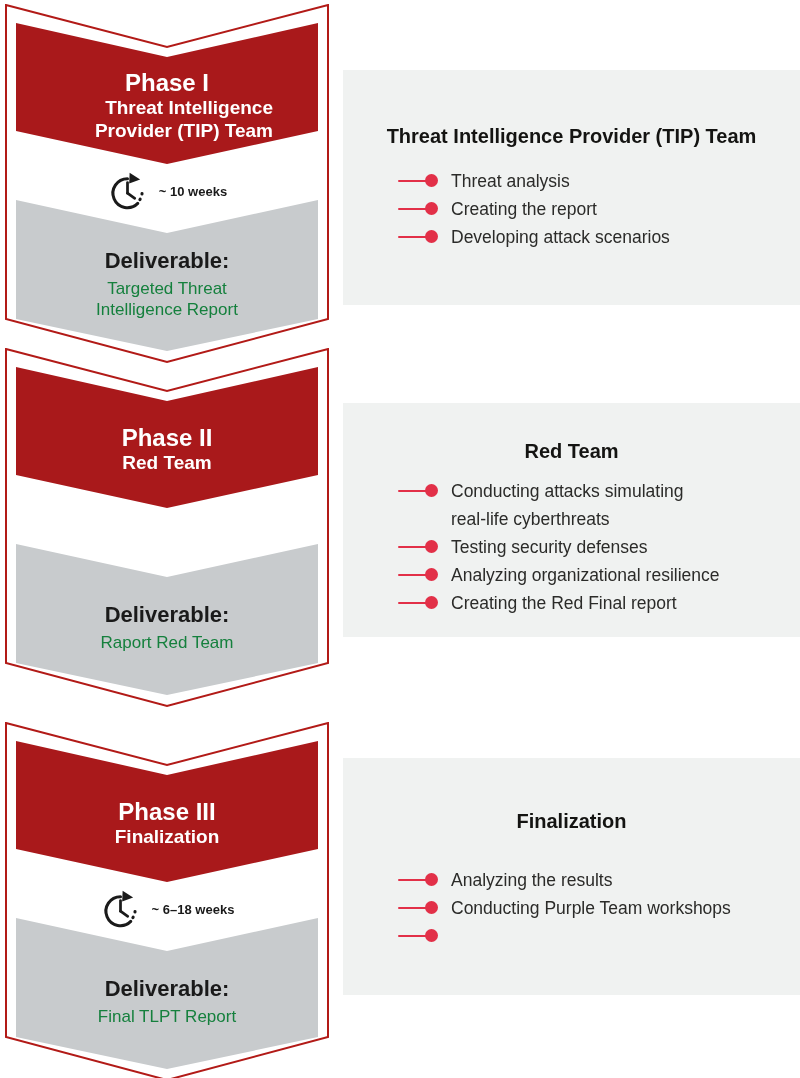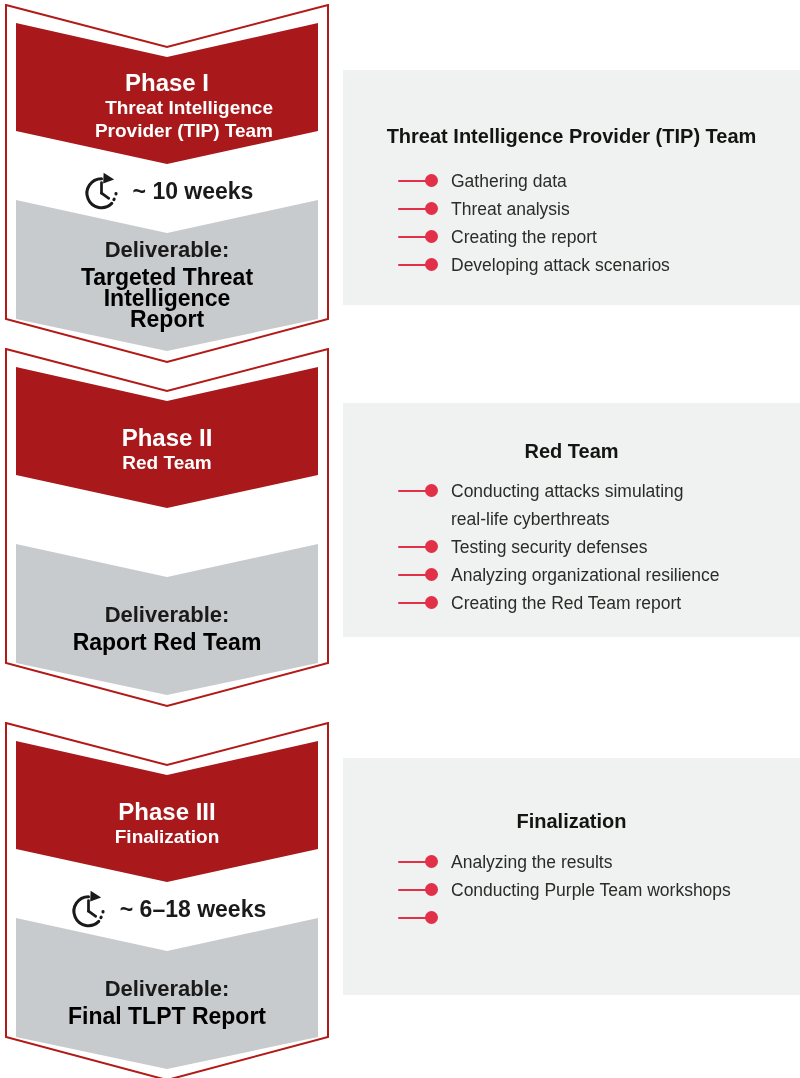--- a/index.html
+++ b/index.html
@@ -15,29 +15,29 @@
     position:absolute;left:20px;right:20px;top:48px;height:106px;
     display:flex;flex-direction:column;align-items:center;justify-content:center;
     text-align:right;color:#ffffff;
   }
   .phase-title .p-label{font-size:24px;font-weight:bold;line-height:27px;}
   .phase-title .p-name{font-size:19px;font-weight:bold;line-height:23px;max-width:212px;}
   .duration{
     position:absolute;left:0;right:0;top:164px;height:46px;
     display:flex;align-items:center;justify-content:center;gap:11px;
   }
-  .duration .d-text{font-size:23px;font-weight:bold;color:#1a1a1a;}
+  .duration .d-text{font-size:13px;font-weight:bold;color:#1a1a1a;}
   .clock{width:41px;height:41px;display:block;}
   .deliverable{
     position:absolute;left:20px;right:20px;top:228px;height:104px;
     display:flex;flex-direction:column;align-items:center;justify-content:center;
     text-align:center;gap:5px;
   }
   .deliverable .dv-label{font-size:22px;font-weight:bold;color:#1a1a1a;line-height:24px;}
-  .deliverable .dv-text{font-size:23px;color:#000000;line-height:21px;max-width:185px;font-weight:bold;}
+  .deliverable .dv-text{font-size:17px;color:#15803d;line-height:21px;max-width:185px;}
   .phase-block.p2 .deliverable .dv-text,
   .phase-block.p3 .deliverable .dv-text{max-width:none;}
   
   .panel{
     position:absolute;left:343px;width:457px;background:#f0f2f1;
     display:flex;flex-direction:column;box-sizing:border-box;
   }
   .panel .panel-title{
     font-size:20px;font-weight:bold;text-align:center;color:#141412;
     line-height:22px;margin:0;
@@ -55,21 +55,21 @@
   .marker::after{
     content:"";position:absolute;right:0;top:0;width:13px;height:13px;
     border-radius:50%;background:#e23048;
   }
   
   .panel.p1{top:70px;height:235px;padding-top:55px;}
   .panel.p1 ul{margin-top:20px;}
   .panel.p2{top:403px;height:234px;padding-top:37px;}
   .panel.p2 ul{margin-top:15px;}
   .panel.p3{top:758px;height:237px;padding-top:52px;}
-  .panel.p3 ul{margin-top:16px;}
+  .panel.p3 ul{margin-top:34px;}
 </style>
 </head>
 <body>
 
 <div class="phase-block p1" style="top:4px">
   <svg class="shape" viewBox="0 0 326 360" preserveAspectRatio="none">
     <path d="M2,1 L163,43 L324,1 L324,315 L163,358 L2,315 Z" fill="#ffffff" stroke="#b21a17" stroke-width="2"></path>
     <path d="M12,19 L163,53 L314,19 L314,127 L163,160 L12,127 Z" fill="#a9191b"></path>
     <path d="M12,196 L163,229 L314,196 L314,315 L163,347 L12,315 Z" fill="#c8cbcd"></path>
   </svg>
@@ -89,21 +89,20 @@
   </div>
   <div class="deliverable">
     <div class="dv-label">Deliverable:</div>
     <div class="dv-text">Targeted Threat Intelligence Report</div>
   </div>
 </div>
 
 <div class="panel p1">
   <h2 class="panel-title">Threat Intelligence Provider (TIP) Team</h2>
   <ul>
-    <li><span class="marker"></span><span>Gathering data</span></li>
     <li><span class="marker"></span><span>Threat analysis</span></li>
     <li><span class="marker"></span><span>Creating the report</span></li>
     <li><span class="marker"></span><span>Developing attack scenarios</span></li>
   </ul>
 </div>
 
 <div class="phase-block p2" style="top:348px">
   <svg class="shape" viewBox="0 0 326 360" preserveAspectRatio="none">
     <path d="M2,1 L163,43 L324,1 L324,315 L163,358 L2,315 Z" fill="#ffffff" stroke="#b21a17" stroke-width="2"></path>
     <path d="M12,19 L163,53 L314,19 L314,127 L163,160 L12,127 Z" fill="#a9191b"></path>
@@ -119,21 +118,21 @@
   </div>
 </div>
 
 <div class="panel p2">
   <h2 class="panel-title">Red Team</h2>
   <ul>
     <li><span class="marker"></span><span>Conducting attacks simulating
 real-life cyberthreats</span></li>
     <li><span class="marker"></span><span>Testing security defenses</span></li>
     <li><span class="marker"></span><span>Analyzing organizational resilience</span></li>
-    <li><span class="marker"></span><span>Creating the Red Team report</span></li>
+    <li><span class="marker"></span><span>Creating the Red Final report</span></li>
   </ul>
 </div>
 
 <div class="phase-block p3" style="top:722px">
   <svg class="shape" viewBox="0 0 326 360" preserveAspectRatio="none">
     <path d="M2,1 L163,43 L324,1 L324,315 L163,358 L2,315 Z" fill="#ffffff" stroke="#b21a17" stroke-width="2"></path>
     <path d="M12,19 L163,53 L314,19 L314,127 L163,160 L12,127 Z" fill="#a9191b"></path>
     <path d="M12,196 L163,229 L314,196 L314,315 L163,347 L12,315 Z" fill="#c8cbcd"></path>
   </svg>
   <div class="phase-title">

